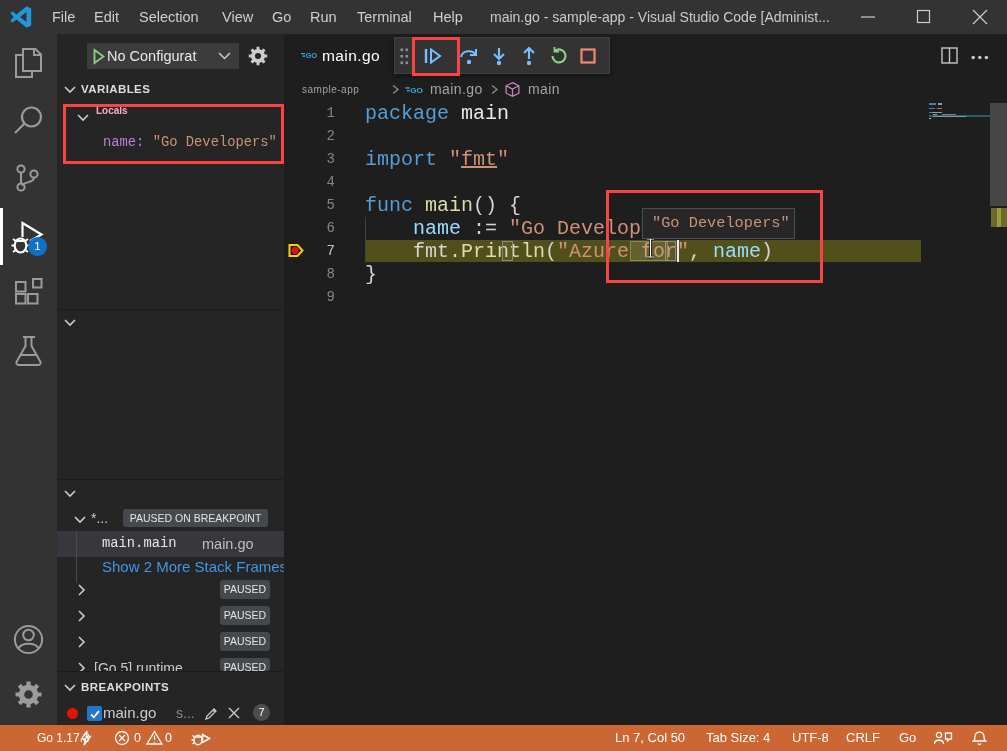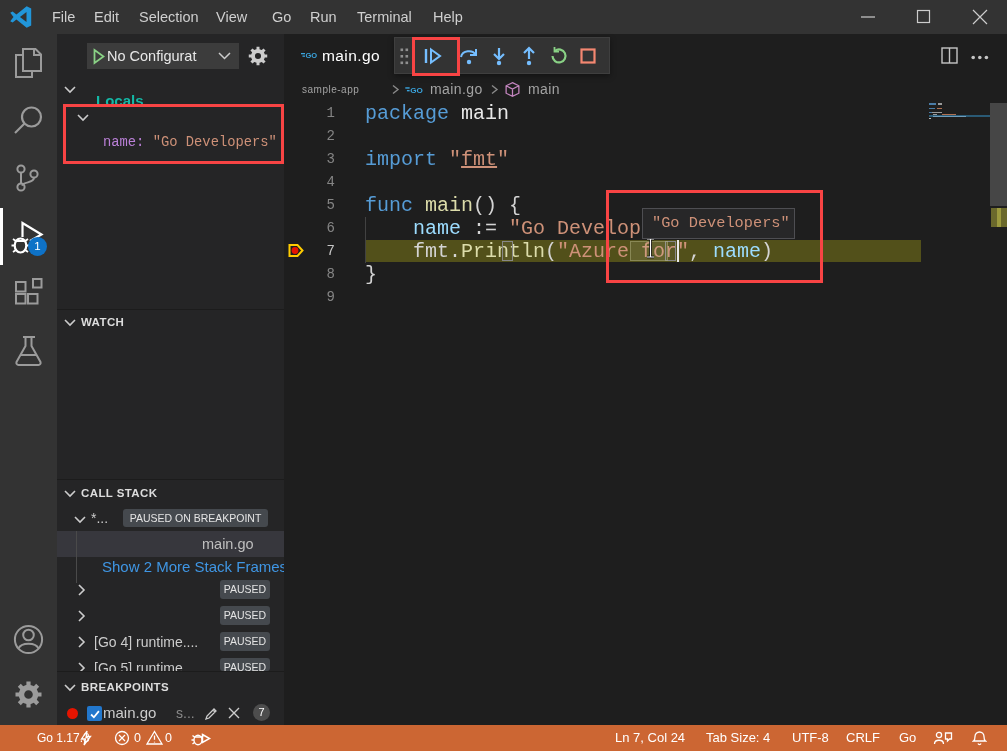--- a/index.html
+++ b/index.html
@@ -31,25 +31,26 @@
 </style></head><body>
 
 <div class="a" id="titlebar">
   <svg class="a" style="left:10px;top:6px" width="22" height="22" viewBox="0 0 100 100">
     <path fill="#2196da" d="M75.8 1 L96.4 10.9 L96.4 89.1 L75.8 99 L29.1 61.7 L11.9 74.8 L1.1 69.5 L16 50 L1.1 30.5 L11.9 25.2 L29.1 38.3 Z"></path>
     <path fill="#333333" d="M75 27.3 V72.7 L45.1 50 Z"></path>
   </svg>
   <span class="menu" style="left:52px">File</span>
   <span class="menu" style="left:94px">Edit</span>
   <span class="menu" style="left:139px">Selection</span>
-  <span class="menu" style="left:216px">View</span>
+  <span class="menu" style="left:222px">View</span>
   <span class="menu" style="left:272px">Go</span>
   <span class="menu" style="left:310px">Run</span>
   <span class="menu" style="left:357px">Terminal</span>
   <span class="menu" style="left:433px">Help</span>
+  <span id="wtitle" style="left:490px">main.go - sample-app - Visual Studio Code [Administ...</span>
   <svg class="a" style="left:860px;top:0" width="147" height="34" viewBox="0 0 147 34" fill="none" stroke="#cccccc" stroke-width="1.2">
     <line x1="1" y1="17" x2="15" y2="17"></line>
     <rect x="57.5" y="10.5" width="12" height="12"></rect>
     <path d="M113 10 L127 24 M127 10 L113 24"></path>
   </svg>
 </div>
 
 <div class="a" id="actbar">
 
   <svg class="aicon" style="top:0px" viewBox="0 0 57 57">
@@ -125,61 +126,60 @@
   <svg class="a" style="left:161px;top:18px" width="13" height="8" viewBox="0 0 13 8">
       <path d="M1 1 L6.5 6.5 L12 1" fill="none" stroke="#ccc" stroke-width="1.5"></path>
     </svg>
   <svg class="a" style="left:190px;top:11px" width="22" height="22" viewBox="13 13 31 31">
     <path fill="#cccccc" fill-rule="evenodd" d="M26.0 19.0 L26.4 18.9 L26.4 15.5 L30.6 15.5 L30.6 18.9 L33.5 20.1 L33.8 20.2 L36.2 17.8 L39.2 20.8 L36.8 23.2 L38.0 26.0 L38.1 26.4 L41.5 26.4 L41.5 30.6 L38.1 30.6 L36.9 33.5 L36.8 33.8 L39.2 36.2 L36.2 39.2 L33.8 36.8 L31.0 38.0 L30.6 38.1 L30.6 41.5 L26.4 41.5 L26.4 38.1 L23.5 36.9 L23.2 36.8 L20.8 39.2 L17.8 36.2 L20.2 33.8 L19.0 31.0 L18.9 30.6 L15.5 30.6 L15.5 26.4 L18.9 26.4 L20.1 23.5 L20.2 23.2 L17.8 20.8 L20.8 17.8 L23.2 20.2 Z M32.8 28.5 A4.3 4.3 0 1 0 24.2 28.5 A4.3 4.3 0 1 0 32.8 28.5 Z"></path>
     </svg>
 
   <svg class="chev" style="left:6px;top:48px" viewBox="0 0 14 14">
       <path d="M2 5 L7 10 L12 5" fill="none" stroke="#ccc" stroke-width="1.6"></path>
     </svg>
+  <div class="hdr" style="left:24px;top:42px">VARIABLES</div>
   <svg class="chev" style="left:19px;top:76px" viewBox="0 0 14 14">
       <path d="M2 5 L7 10 L12 5" fill="none" stroke="#ccc" stroke-width="1.6"></path>
     </svg>
-  <div class="row" style="left:39px;top:54px;font-weight:bold;font-size:15px;color:#14b8a6">Locals</div>
+  <div class="row" style="left:39px;top:64px;font-weight:bold;font-size:10px;color:#f9a8d4">Locals</div>
   <div class="row mono" style="left:46px;top:96px;font-size:13.8px"><span style="color:#bb80d8">name:</span> <span style="color:#ce9178">"Go Developers"</span></div>
 
   <div class="a" style="left:0;top:275px;width:227px;height:1px;background:#1c1c1c"></div>
   <svg class="chev" style="left:6px;top:281px" viewBox="0 0 14 14">
       <path d="M2 5 L7 10 L12 5" fill="none" stroke="#ccc" stroke-width="1.6"></path>
     </svg>
-  <div class="hdr" style="left:24px;top:275px">WATCH</div>
 
   <div class="a" style="left:0;top:445px;width:227px;height:1px;background:#1c1c1c"></div>
   <svg class="chev" style="left:6px;top:452px" viewBox="0 0 14 14">
       <path d="M2 5 L7 10 L12 5" fill="none" stroke="#ccc" stroke-width="1.6"></path>
     </svg>
-  <div class="hdr" style="left:24px;top:446px">CALL STACK</div>
 
   <svg class="chev" style="left:16px;top:478px" viewBox="0 0 14 14">
       <path d="M2 5 L7 10 L12 5" fill="none" stroke="#ccc" stroke-width="1.6"></path>
     </svg>
   <div class="row" style="left:34px;top:471px">*...</div>
   <div class="badge" style="left:66px;top:475px;width:145px;height:18px;line-height:18px">PAUSED ON BREAKPOINT</div>
 
   <div class="a" style="left:0;top:497px;width:227px;height:26px;background:#37373d"></div>
+  <div class="row mono" style="left:45px;top:497px;font-size:13.8px;color:#e6e6e6">main.main</div>
   <div class="row" style="left:145px;top:497px;color:#bfbfbf;font-size:14.5px">main.go</div>
   <div class="a" style="left:19px;top:497px;width:1px;height:52px;background:#4a4a4a"></div>
   <div class="row" style="left:45px;top:520px;color:#3f96e4;font-size:15px">Show 2 More Stack Frames</div>
 
   <svg class="chev" style="left:17px;top:549px;transform:rotate(-90deg)" viewBox="0 0 14 14">
       <path d="M2 5 L7 10 L12 5" fill="none" stroke="#ccc" stroke-width="1.6"></path>
     </svg>
   <div class="badge" style="left:163px;top:546px;width:50px;height:19px;line-height:19px">PAUSED</div>
   <svg class="chev" style="left:17px;top:575px;transform:rotate(-90deg)" viewBox="0 0 14 14">
       <path d="M2 5 L7 10 L12 5" fill="none" stroke="#ccc" stroke-width="1.6"></path>
     </svg>
   <div class="badge" style="left:163px;top:572px;width:50px;height:19px;line-height:19px">PAUSED</div>
   <svg class="chev" style="left:17px;top:601px;transform:rotate(-90deg)" viewBox="0 0 14 14">
       <path d="M2 5 L7 10 L12 5" fill="none" stroke="#ccc" stroke-width="1.6"></path>
     </svg>
-  <div class="row" style="left:37px;top:595px">[Go 4] runtime....</div>
   <div class="badge" style="left:163px;top:598px;width:50px;height:19px;line-height:19px">PAUSED</div>
   <svg class="chev" style="left:17px;top:627px;transform:rotate(-90deg)" viewBox="0 0 14 14">
       <path d="M2 5 L7 10 L12 5" fill="none" stroke="#ccc" stroke-width="1.6"></path>
     </svg>
   <div class="row" style="left:37px;top:621px;height:16px;overflow:hidden">[Go 5] runtime....</div>
   <div class="badge" style="left:163px;top:624px;width:50px;height:13px;line-height:19px;overflow:hidden">PAUSED</div>
 
   <div class="a" style="left:0;top:637px;width:227px;height:54px;background:#252526;border-top:1px solid #1c1c1c"></div>
   <svg class="chev" style="left:6px;top:646px" viewBox="0 0 14 14">
       <path d="M2 5 L7 10 L12 5" fill="none" stroke="#ccc" stroke-width="1.6"></path>
@@ -376,21 +376,21 @@
       </g>
     </svg>
   <span class="sitem" style="left:165px;font-size:12.5px">0</span>
   <svg class="a" style="left:190px;top:5px" width="22" height="17" viewBox="0 0 22 17">
       <g fill="none" stroke="#fff" stroke-width="1.4">
         <ellipse cx="8" cy="10" rx="4" ry="4.8"></ellipse>
         <path d="M4.5 7 h7 M2.5 5.5 L5 7.5 M2.5 14 L5 12 M1.5 10 H4 M13.5 5.5 L11 7.5"></path>
         <path d="M12.5 4.5 L19.5 8.5 L12.5 12.5 Z" stroke-width="1.5"></path>
       </g>
     </svg>
-  <span class="sitem" style="left:615px">Ln 7, Col 24</span>
+  <span class="sitem" style="left:615px">Ln 7, Col 50</span>
   <span class="sitem" style="left:706px">Tab Size: 4</span>
   <span class="sitem" style="left:792px">UTF-8</span>
   <span class="sitem" style="left:846px">CRLF</span>
   <span class="sitem" style="left:899px">Go</span>
   <svg class="a" style="left:933px;top:6px" width="20" height="15" viewBox="0 0 20 15">
       <g fill="none" stroke="#fff" stroke-width="1.3">
         <circle cx="6" cy="4" r="2.6"></circle>
         <path d="M1.5 13 c0-5 9-5 9 0"></path>
         <path d="M12.5 2 h6 v6 h-2 l-2 2 v-2 h-2 z"></path>
       </g>

